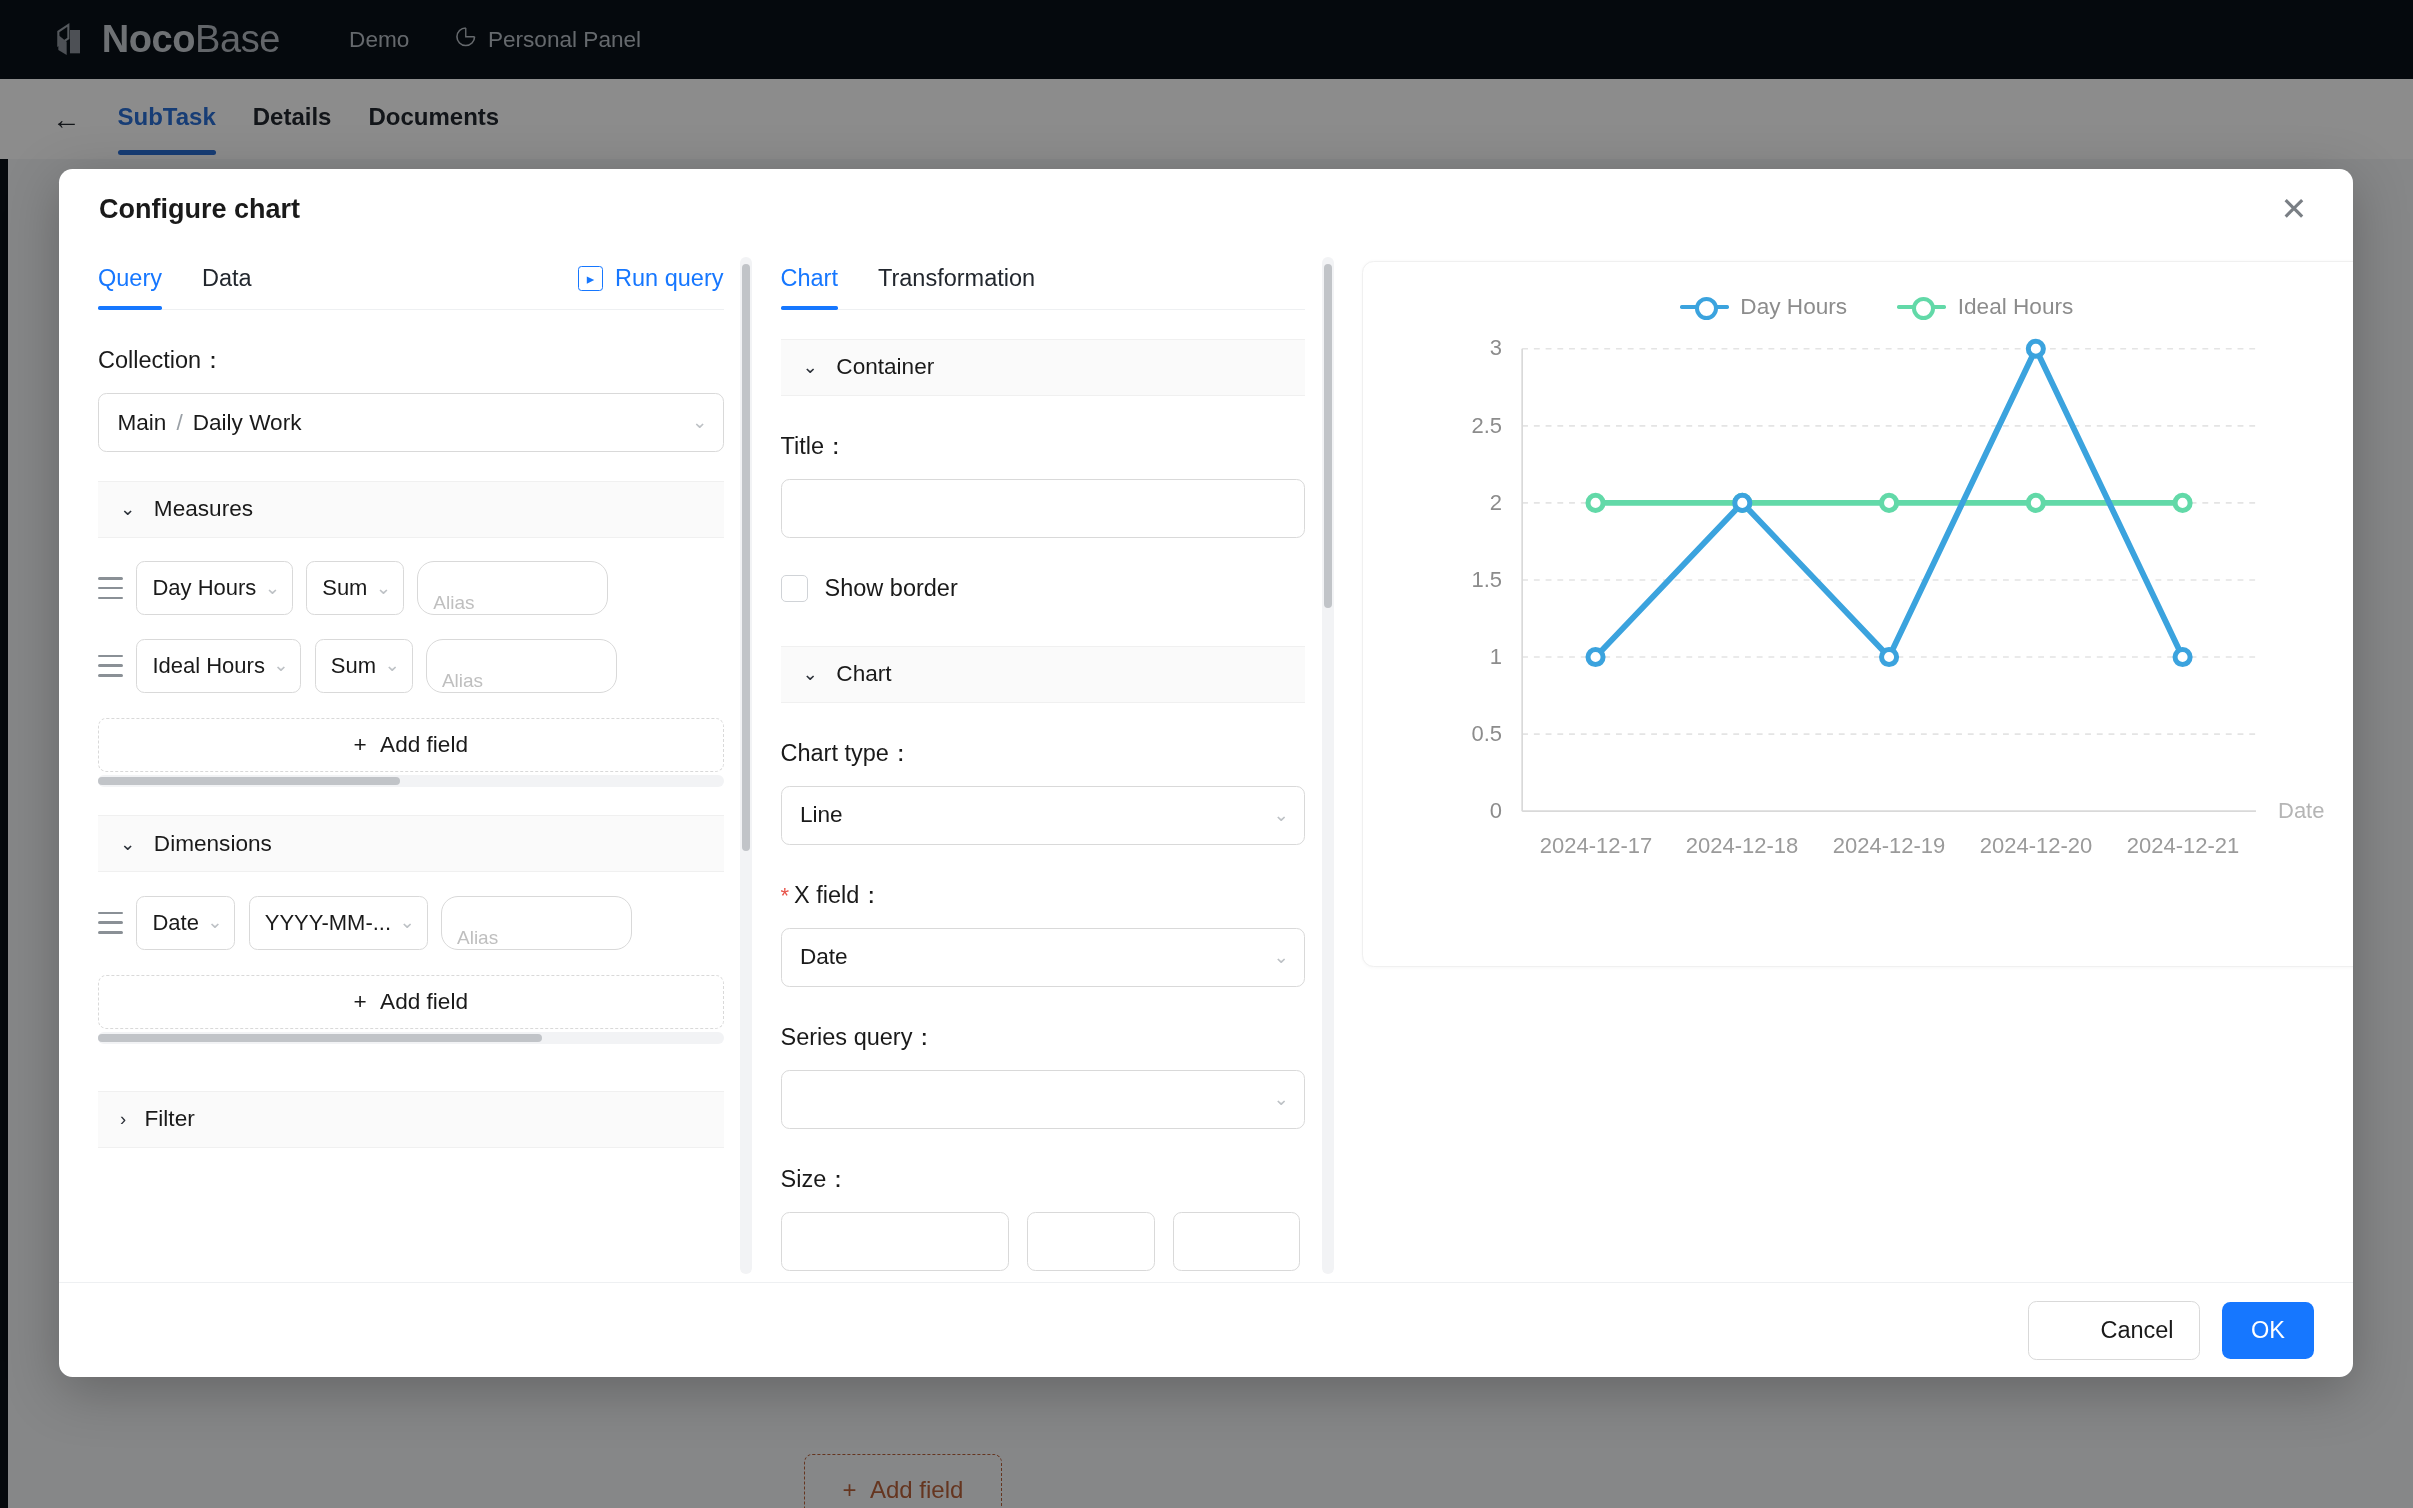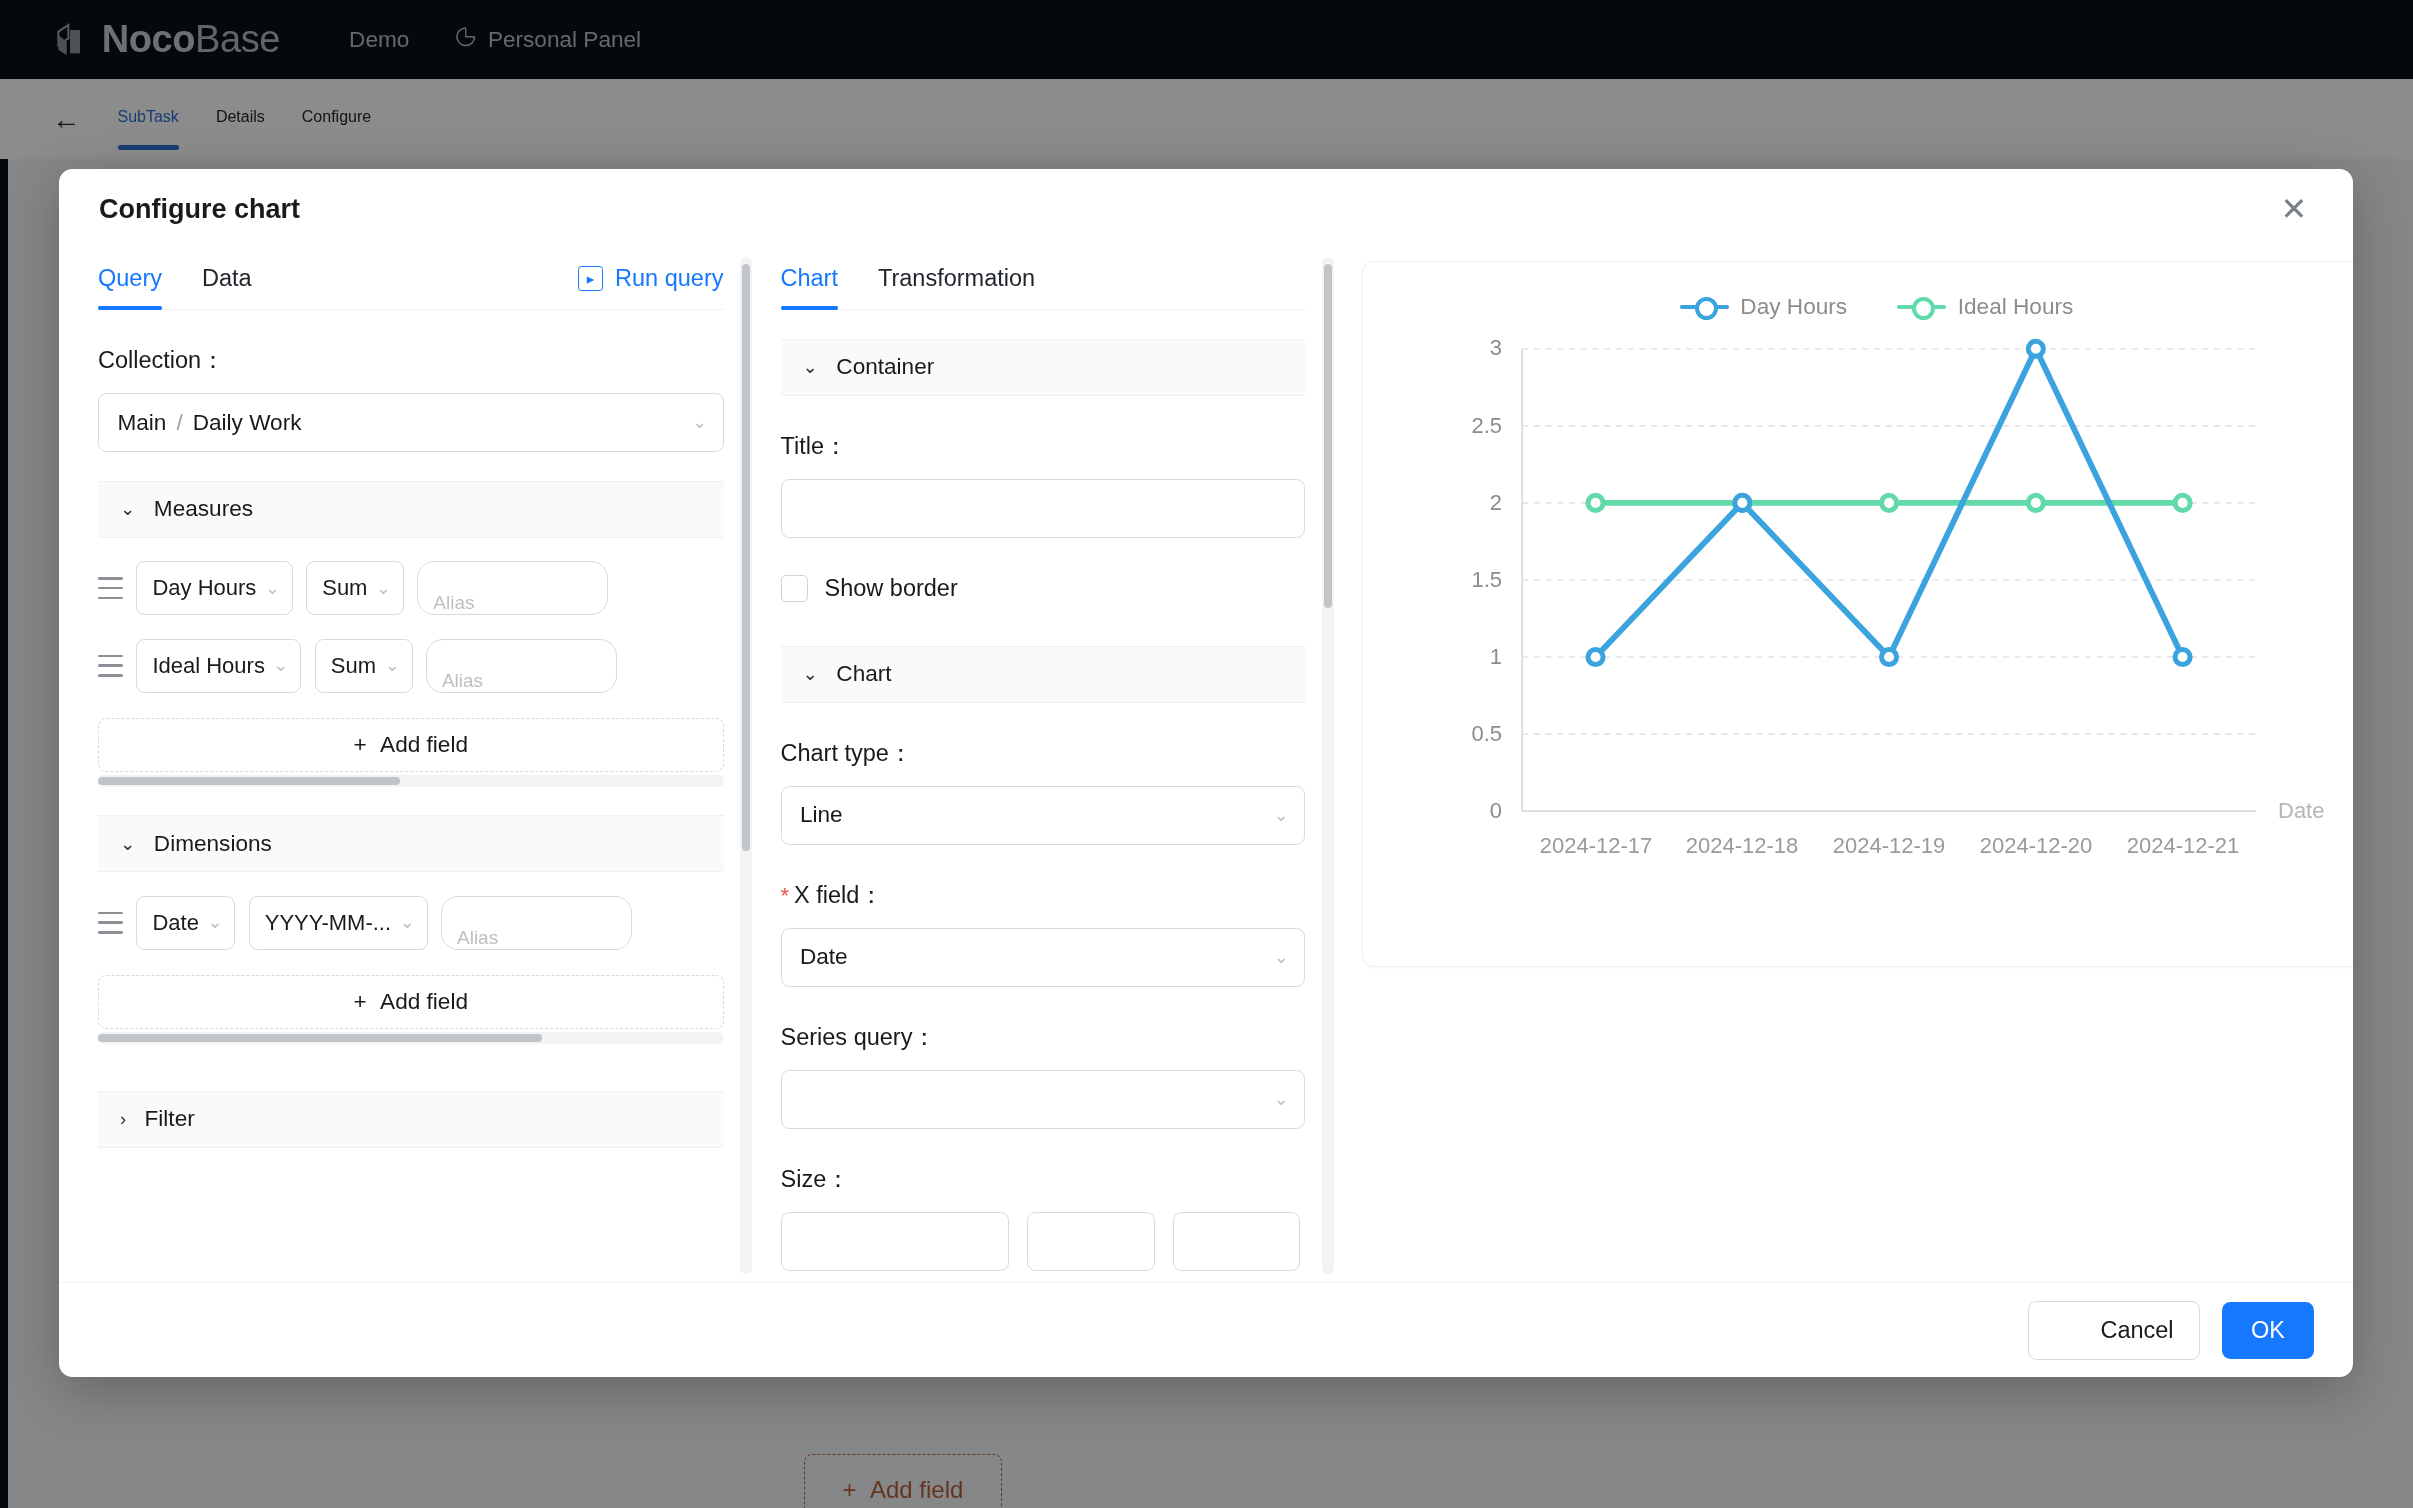--- a/index.html
+++ b/index.html
@@ -15,21 +15,21 @@
   .bg-topbar-inner{display:flex;align-items:center;height:79px;padding-left:50px;gap:0;text-align:right;}
   .logo-wrap{display:flex;align-items:center;gap:11.7px;}
   .logo-mark{width:40px;height:40px;position:relative;}
   .logo-text{font-size:38px;font-weight:700;letter-spacing:-0.4px;color:#c9ced4;}
   .logo-text .light{font-weight:300;color:#b3b9c0;}
   .top-menu{display:flex;align-items:center;gap:45px;margin-left:69px;}
   .top-menu-item{color:#b9bfc6;font-size:22.6px;display:flex;align-items:center;gap:10px;}
   .bg-subheader{position:absolute;left:0;top:79px;width:2413px;height:80px;background:#fff;}
   .sub-inner{display:flex;align-items:center;height:80px;padding-left:52px;gap:37px;}
   .back-arrow{font-size:28.5px;color:#22272e;line-height:1;}
-  .sub-tab{font-size:16px;color:#22272e;position:relative;padding-bottom:3.4px;}
+  .sub-tab{font-size:24px;color:#22272e;position:relative;padding-bottom:3.4px;font-weight:bold;}
   .sub-tab.active{color:#2a6fd6;}
   .sub-tab.active:after{content:"";position:absolute;left:0;right:0;bottom:-20px;height:5px;background:#2a6fd6;border-radius:2.5px;}
   .bg-leftrail{position:absolute;left:0;top:79px;width:8.4px;bottom:0;background:#0a1118;}
   .bg-body{position:absolute;left:0;top:159px;right:0;bottom:0;background:#f5f6f8;}
 
   .bg-pct{position:absolute;left:1820px;top:-25px;width:536px;}
   .bg-pct-stub{height:40px;border:0.8px solid #d9d9d9;border-radius:8.4px;background:#fff;margin-bottom:27px;}
   .bg-pct-label{font-size:23.5px;color:#1a1a1a;margin-bottom:18.4px;}
   .bg-pct-input{display:flex;height:60px;border:0.8px solid #d9d9d9;border-radius:8.4px;background:#fff;overflow:hidden;}
   .bg-pct-val{flex:1;display:flex;align-items:center;padding-left:20px;font-size:23.5px;color:#1a1a1a;}
@@ -128,21 +128,21 @@
   <div class="add-block">
     <span>+</span>
     <span>Add field</span>
   </div>
 
   <div class="bg-subheader">
     <div class="sub-inner">
       <div class="back-arrow">←</div>
       <div class="sub-tab active"><span>SubTask</span></div>
       <div class="sub-tab"><span>Details</span></div>
-      <div class="sub-tab"><span>Configure</span></div>
+      <div class="sub-tab"><span>Documents</span></div>
     </div>
   </div>
 
   <div class="bg-topbar">
     <div class="bg-topbar-inner">
       <div class="logo-wrap">
         <div class="logo-mark">
           <svg width="40" height="40" viewBox="0 0 48 48">
             <path d="M10 14 L22 6 L22 22 L10 30 Z" fill="none" stroke="#9ba2a9" stroke-width="2.5"></path>
             <path d="M10 18 L10 36 L20 42 L20 26 Z" fill="#8c939b"></path>

